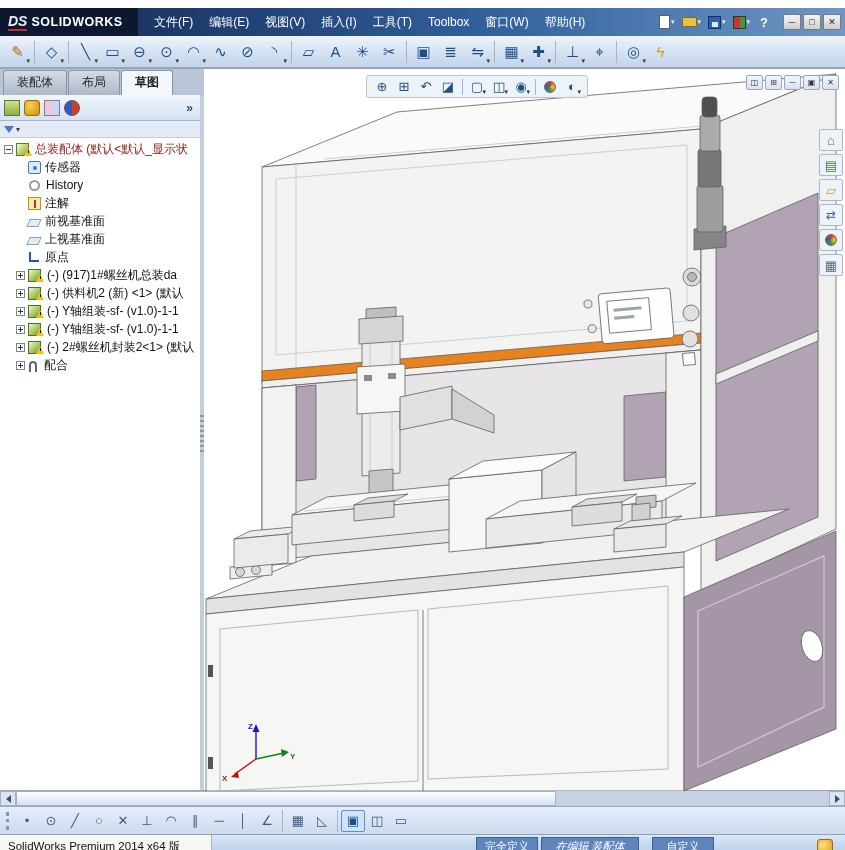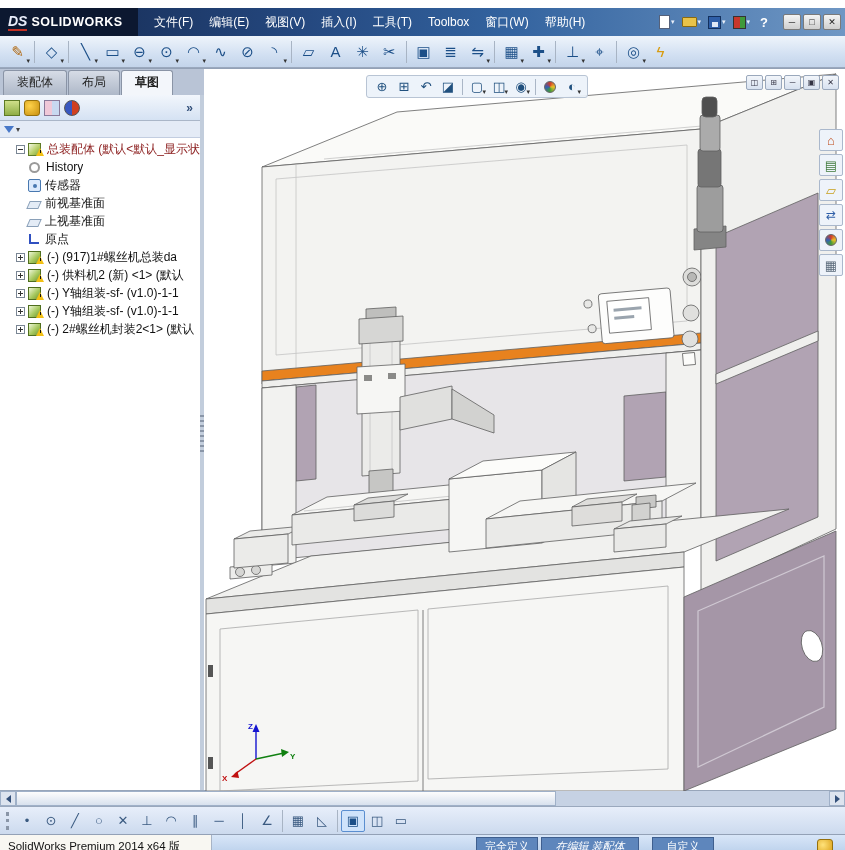--- a/index.html
+++ b/index.html
@@ -54,21 +54,21 @@
   .hico-tree { background:linear-gradient(180deg,#cfe08a,#8fae46); border:1px solid #5d7a26; }
   .hico-props { background:radial-gradient(circle at 35% 35%,#ffd24a,#c89010); border:1px solid #96700c; border-radius:3px; }
   .hico-config { background:linear-gradient(90deg,#f0c8d8 0 50%,#c8d8f0 50% 100%); border:1px solid #8a7a9a; }
   .hico-display { background:conic-gradient(#d04020 0 50%,#3858c0 50% 100%); border-radius:50%; border:1px solid #555; }
   .chev { margin-left:auto; font-weight:bold; color:#33507a; padding-right:3px; }
   .filter { height:17px; flex:none; background:#e4ebf6; border-bottom:1px solid #c2cde0; display:flex; align-items:center; padding:0 4px; gap:2px; }
   .funnel { width:0; height:0; border-left:5px solid transparent; border-right:5px solid transparent; border-top:7px solid #4878c8; }
   .fcaret { font-size:8px; color:#444; }
   .tree { flex:1; overflow:hidden; padding-top:2px; }
   .trow { height:18px; display:flex; align-items:center; padding-left:16px; white-space:nowrap; cursor:default; }
-  .trow.root { padding-left:16px; }
+  .trow.root { padding-left:4px; }
   .ebox { width:9px; height:9px; border:1px solid #7a8694; background:#fff; position:relative; margin-right:3px; flex:none; }
   .ebox::before { content:""; position:absolute; left:1px; top:3px; width:5px; height:1px; background:#333; }
   .ebox.plus::after { content:""; position:absolute; left:3px; top:1px; width:1px; height:5px; background:#333; }
   .esp { width:12px; flex:none; }
   .tico { width:13px; height:13px; flex:none; margin-right:4px; }
   .ic-assembly { background:linear-gradient(135deg,#f4f7e4,#b9d06a 55%,#7fa43c); border:1px solid #5d7a26; }
   .ic-history { width:11px; height:11px; border:2px solid #9a9a9a; border-radius:50%; background:#fff; margin:1px 6px 1px 1px; }
   .ic-sensors { background:#dceafc; border:1px solid #4878b0; border-radius:2px; position:relative; }
   .ic-sensors::after { content:""; position:absolute; left:4px; top:4px; width:4px; height:4px; background:#4878b0; border-radius:50%; }
   .ic-annot { background:#f6e9b2; border:1px solid #b89220; position:relative; }
@@ -296,27 +296,32 @@
         </div>
         <div class="tree">
           <div class="trow root">
             <span class="ebox"></span>
             <span class="tico ic-assembly"></span>
             <span class="warn"></span>
             <span class="tlabel">总装配体 (默认&lt;默认_显示状</span>
           </div>
           <div class="trow">
             <span class="esp"></span>
+            <span class="tico ic-sensors"></span>
+            <span class="tlabel">传感器</span>
+          </div>
+          <div class="trow">
+            <span class="esp"></span>
             <span class="tico ic-history"></span>
             <span class="tlabel">History</span>
           </div>
           <div class="trow">
             <span class="esp"></span>
-            <span class="tico ic-sensors"></span>
-            <span class="tlabel">传感器</span>
+            <span class="tico ic-annot"></span>
+            <span class="tlabel">注解</span>
           </div>
           <div class="trow">
             <span class="esp"></span>
             <span class="tico ic-plane"></span>
             <span class="tlabel">前视基准面</span>
           </div>
           <div class="trow">
             <span class="esp"></span>
             <span class="tico ic-plane"></span>
             <span class="tlabel">上视基准面</span>
@@ -348,20 +353,25 @@
             <span class="ebox plus"></span>
             <span class="tico ic-comp"></span>
             <span class="warn"></span>
             <span class="tlabel">(-) Y轴组装-sf- (v1.0)-1-1</span>
           </div>
           <div class="trow">
             <span class="ebox plus"></span>
             <span class="tico ic-comp"></span>
             <span class="warn"></span>
             <span class="tlabel">(-) 2#螺丝机封装2&lt;1&gt; (默认</span>
+          </div>
+          <div class="trow">
+            <span class="ebox plus"></span>
+            <span class="tico ic-mates"></span>
+            <span class="tlabel">配合</span>
           </div>
         </div>
       </div>
     </div>
 
     <div class="viewport">
       <svg width="641" height="722" viewBox="0 0 641 722">
 
         <g>
           <polygon class="ln" fill="#fafaf8" points="58,98 497,60 632,5 193,43"></polygon>

